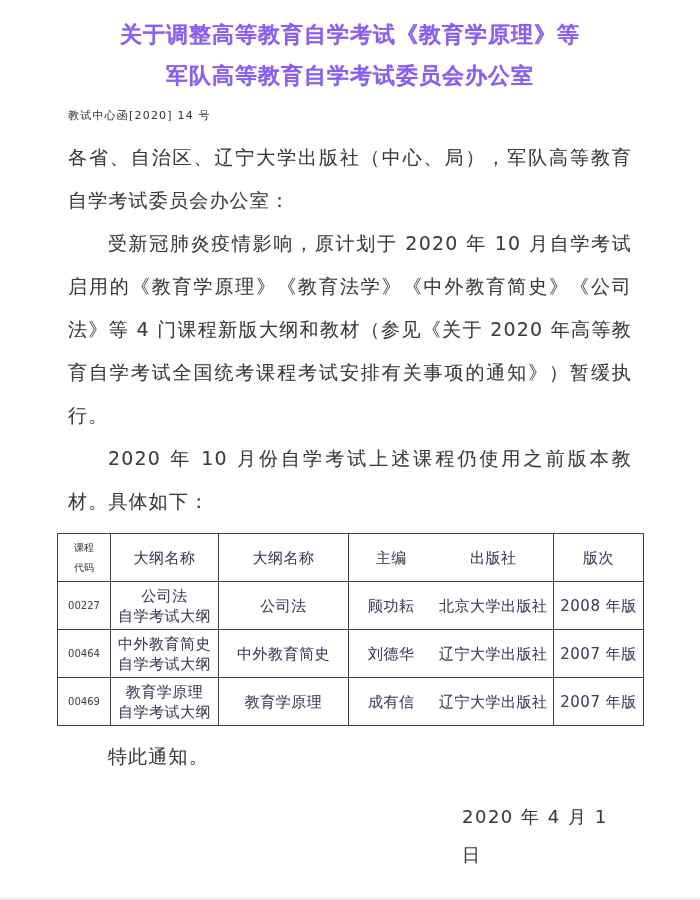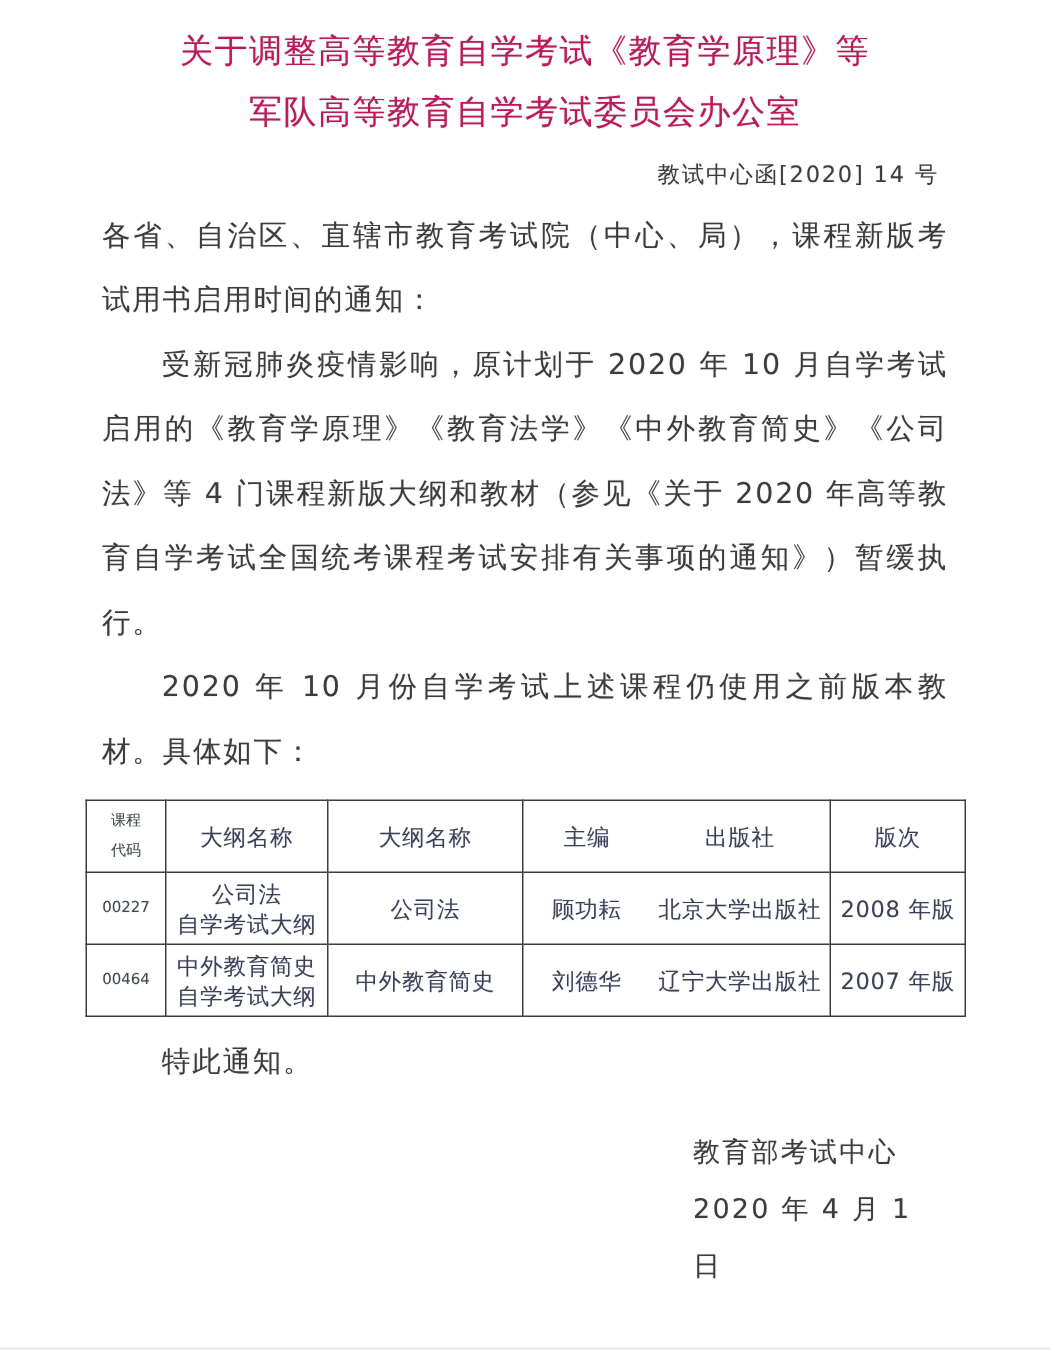--- a/index.html
+++ b/index.html
@@ -8,22 +8,22 @@
     font-family:"DejaVu Sans","Liberation Sans",sans-serif;
     -webkit-font-smoothing:antialiased;
   }
   .page{
     padding:14px 68px 0 68px;
     color:#3a3a3a;
   }
   .doc-title{
     text-align:center;
     font-size:22px;
-    font-weight:normal;
-    color:#be185d;
+    font-weight:bold;
+    color:#8b5cf6;
     line-height:41px;
     letter-spacing:1px;
     margin-bottom:8px;
     text-shadow:0 0 1px rgba(40,40,40,.35);
   }
   .doc-number{
     text-align:right;
     font-size:17px;
     letter-spacing:1px;
     line-height:24px;
@@ -81,23 +81,23 @@
 </head>
 <body>
 
 <div class="page">
 
   <div class="doc-title">
     <div>关于调整高等教育自学考试《教育学原理》等</div>
     <div>军队高等教育自学考试委员会办公室</div>
   </div>
 
-  <div class="doc-number body-text" style="font-size:15px;line-height:24px;text-align:right;">教试中心函[2020] 14 号</div>
+  <div class="doc-number body-text" style="font-size:11px;line-height:24px;">教试中心函[2020] 14 号</div>
 
-  <div class="body-text">各省、自治区、直辖市教育考试院（中心、局），课程新版考试用书启用时间的通知：</div>
+  <div class="body-text">各省、自治区、辽宁大学出版社（中心、局），军队高等教育自学考试委员会办公室：</div>
 
   <div class="body-text para-indent">受新冠肺炎疫情影响，原计划于 2020 年 10 月自学考试启用的《教育学原理》《教育法学》《中外教育简史》《公司法》等 4 门课程新版大纲和教材（参见《关于 2020 年高等教育自学考试全国统考课程考试安排有关事项的通知》）暂缓执行。</div>
 
   <div class="body-text para-indent">2020 年 10 月份自学考试上述课程仍使用之前版本教材。具体如下：</div>
 
   <table class="notice-table">
     <colgroup>
       <col style="width:53px">
         <col style="width:108px">
         <col style="width:130px">
@@ -126,25 +126,33 @@
       </tr>
       <tr>
         <td class="code-cell">00464</td>
         <td>中外教育简史
 自学考试大纲</td>
         <td>中外教育简史</td>
         <td class="no-r">刘德华</td>
         <td class="no-l">辽宁大学出版社</td>
         <td>2007 年版</td>
       </tr>
+      <tr>
+        <td class="code-cell">00469</td>
+        <td>教育学原理
+自学考试大纲</td>
+        <td>教育学原理</td>
+        <td class="no-r">成有信</td>
+        <td class="no-l">辽宁大学出版社</td>
+        <td>2007 年版</td>
+      </tr>
     </tbody>
   </table>
 
   <div class="body-text para-indent closing">特此通知。</div>
 
   <div class="signature-block">
-    <div>教育部考试中心</div>
     <div>2020 年 4 月 1 日</div>
   </div>
 
 </div>
 
 <div class="scan-edge"></div>
 
 </body></html>

